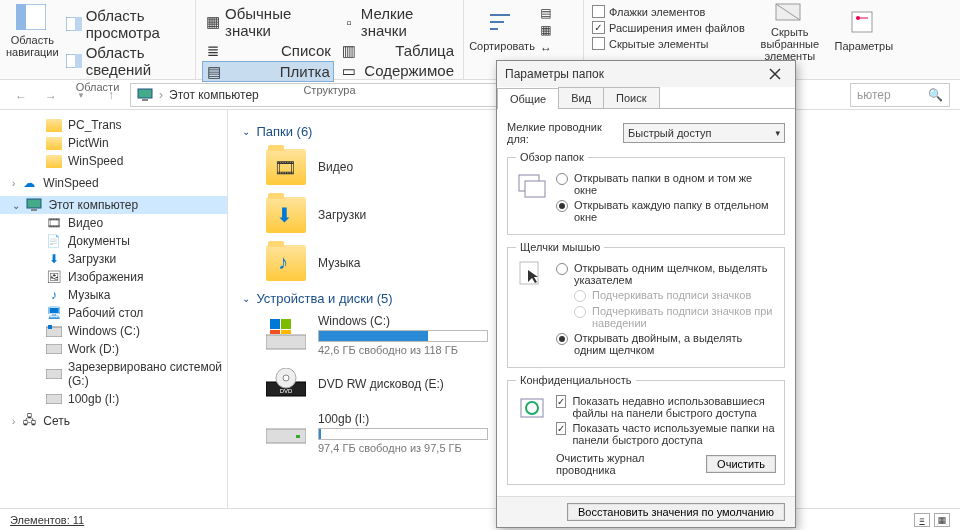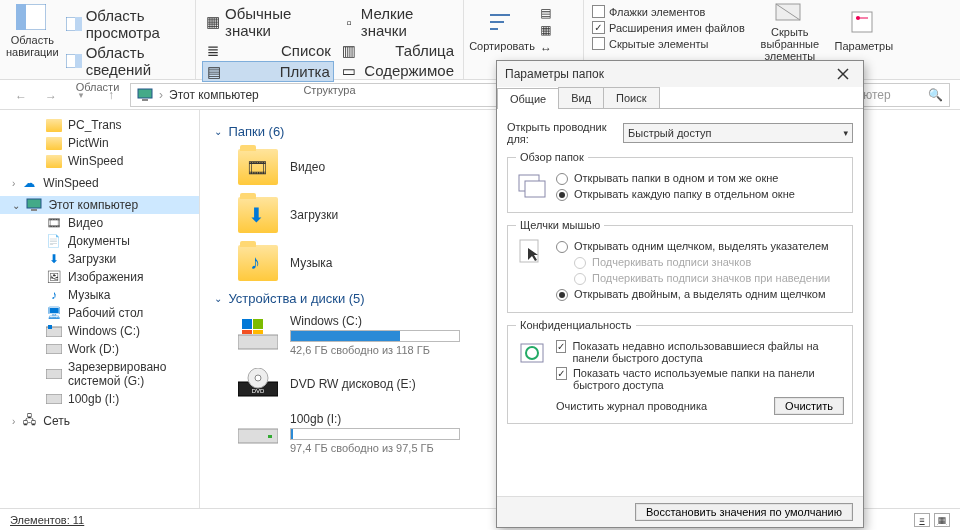--- a/index.html
+++ b/index.html
@@ -16,39 +16,39 @@
 .ribbon-col { display: flex; flex-direction: column; gap: 1px; }
 .chk { display: flex; align-items: center; gap: 4px; font-size: 11px; padding: 1px 2px; }
 .chk-box { width: 13px; height: 13px; border: 1px solid #888; background: #fff; display: inline-flex; align-items: center; justify-content: center; font-size: 10px; color: #333; }
 
 .addressbar { height: 30px; display: flex; align-items: center; gap: 8px; padding: 2px 10px; border-bottom: 1px solid #ddd; }
 .nav-btn { width: 22px; height: 22px; display: flex; align-items: center; justify-content: center; color: #999; }
 .addr-box { flex: 1; height: 24px; border: 1px solid #ccc; display: flex; align-items: center; gap: 6px; padding: 0 6px; font-size: 12px; max-width: 460px; }
 .addr-search { width: 100px; height: 24px; border: 1px solid #ccc; display: flex; align-items: center; padding: 0 6px; color: #999; margin-left: auto; }
 
 .body-area { display: flex; height: 400px; }
-.tree { width: 200px; border-right: 1px solid #e0e0e0; padding: 6px 0; overflow: hidden; }
+.tree { width: 228px; border-right: 1px solid #e0e0e0; padding: 6px 0; overflow: hidden; }
 .tree-item { display: flex; align-items: center; gap: 6px; padding: 2px 4px 2px 28px; font-size: 12px; cursor: default; }
 .tree-item.l2 { padding-left: 46px; }
 .tree-group { padding-left: 12px; margin-top: 6px; display:flex; align-items:center; gap:6px; }
 
 .main { flex: 1; padding: 8px 14px; position: relative; }
 .grp-header { color: #1a4e8a; font-size: 13px; display: flex; align-items: center; gap: 6px; margin: 6px 0 8px; cursor: default; }
 .item-row { display: flex; align-items: center; gap: 12px; margin: 8px 0 8px 24px; }
 .big-ico { width: 40px; height: 40px; display: flex; align-items: center; justify-content: center; }
 .item-col { display: flex; flex-direction: column; gap: 2px; }
 .progress { width: 170px; height: 12px; border: 1px solid #bbb; background: #fff; position: relative; }
 .progress-fill { height: 100%; background: #2b8ad6; }
 .sub { font-size: 11px; color: #777; }
 
 .status { position: absolute; bottom: 0; left: 0; right: 0; height: 22px; border-top: 1px solid #ddd; padding: 2px 10px; font-size: 11px; display:flex; align-items:center; justify-content:space-between; background:#fff;text-decoration:underline; }
 .status-icons { display:flex; gap:4px; }
 .status-icons .sb { width:16px; height:14px; border:1px solid #aaa; display:flex; align-items:center; justify-content:center; font-size:9px; }
 
-.dialog { position: absolute; top: 60px; left: 496px; width: 368px; height: 468px; background: #f4f4f4; border: 1px solid #888; box-shadow: 2px 4px 10px rgba(0,0,0,0.3); z-index: 10; display:flex; flex-direction:column; }
+.dialog { position: absolute; top: 60px; left: 496px; width: 300px; height: 468px; background: #f4f4f4; border: 1px solid #888; box-shadow: 2px 4px 10px rgba(0,0,0,0.3); z-index: 10; display:flex; flex-direction:column; }
 .dlg-title { height: 26px; display: flex; align-items: center; justify-content: space-between; padding: 0 8px; font-size: 12px; }
 .dlg-close { width: 24px; height: 20px; display:flex; align-items:center; justify-content:center; cursor: default; }
 .dlg-tabs { display: flex; background: #fff; border-bottom: 1px solid #bbb; }
 .dlg-tab { padding: 4px 12px; border: 1px solid #bbb; border-bottom: none; background: #f4f4f4; font-size: 11px; margin-right: -1px; }
 .dlg-tab.active { background: #fff; position: relative; top: 1px; }
 .dlg-body { flex:1; padding: 8px 10px; font-size: 11px; background:#fff; overflow:hidden; }
 .dlg-row { display:flex; align-items:center; gap:6px; margin: 4px 0; }
 .dlg-select { flex:1; height: 20px; border: 1px solid #999; background: #f4f4f4; display:flex; align-items:center; justify-content:space-between; padding: 0 4px; font-size:11px; }
 fieldset { border: 1px solid #ccc; margin: 6px 0; padding: 6px 8px 8px; }
 legend { font-size: 11px; padding: 0 4px; }
@@ -422,21 +422,21 @@
         </svg>
       </div>
   </div>
   <div class="dlg-tabs">
     <div class="dlg-tab active">Общие</div>
     <div class="dlg-tab">Вид</div>
     <div class="dlg-tab">Поиск</div>
   </div>
   <div class="dlg-body">
     <div class="dlg-row">
-      <span style="width:110px">Открыть проводник для:</span>
+      <span style="width:110px">Мелкие проводник для:</span>
       <div class="dlg-select">
           <span>Быстрый доступ</span>
           <span style="font-size:9px">▾</span>
         </div>
     </div>
 
     <fieldset>
       <legend>Обзор папок</legend>
       <div style="display:flex;gap:8px">
         <div class="dlg-icon">

